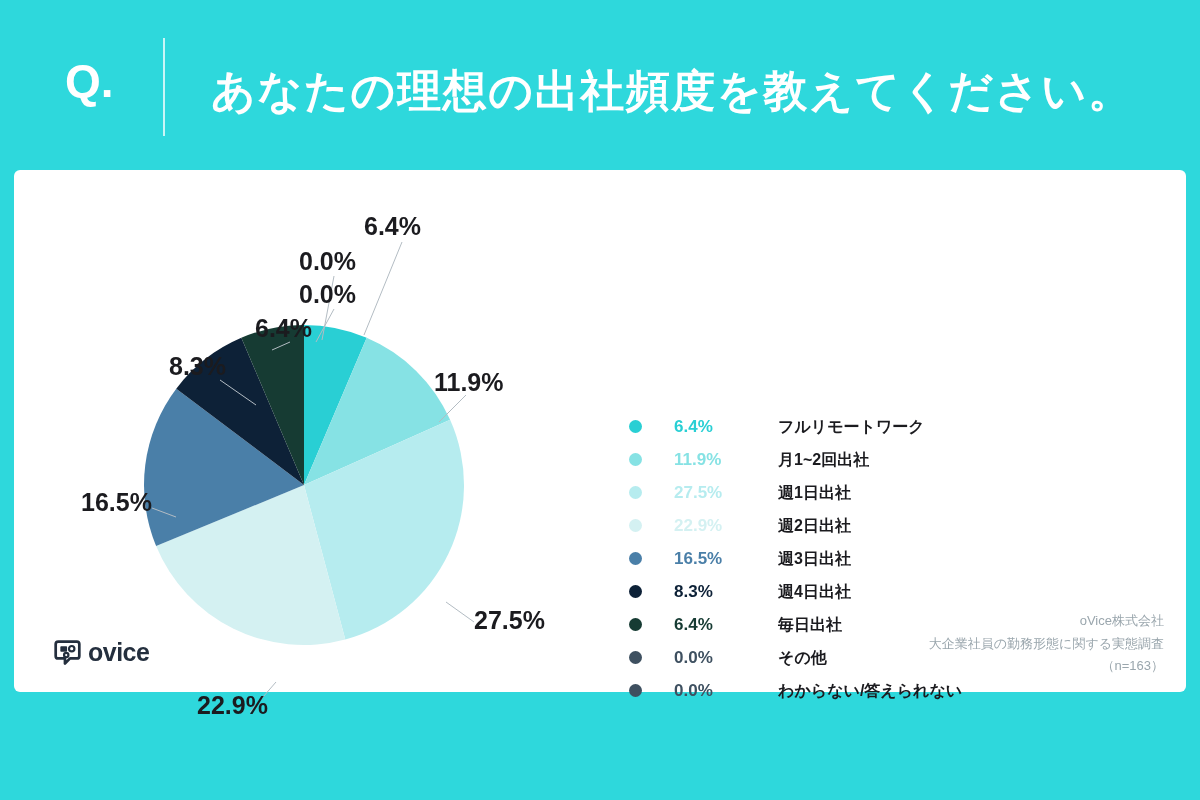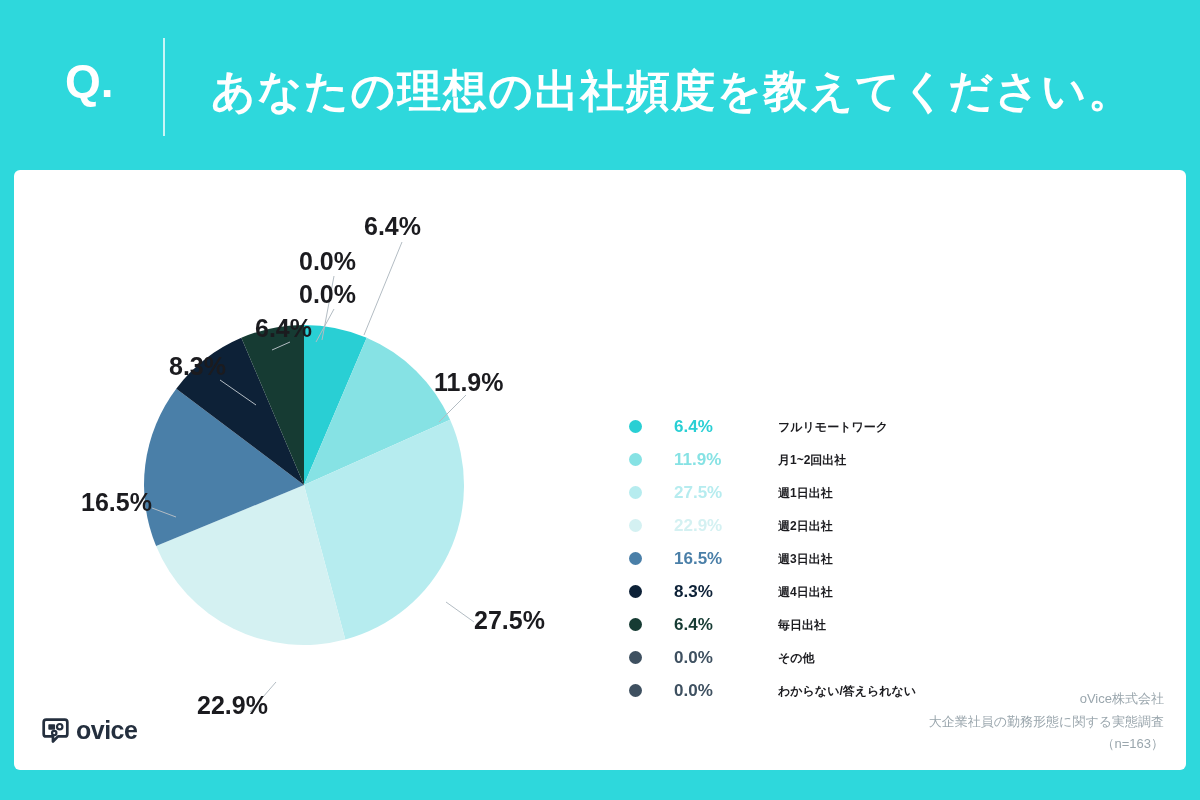--- a/index.html
+++ b/index.html
@@ -24,21 +24,21 @@
     background:rgba(255,255,255,.75);
   }
   .hdr-title{
     position:absolute;left:211px;top:63px;
     font-size:44px;font-weight:700;color:#ffffff;
     letter-spacing:1.5px;line-height:1.25;white-space:nowrap;
   }
 
   
   .card{
-    position:absolute;left:14px;top:170px;width:1172px;height:600px;
+    position:absolute;left:14px;top:170px;width:1172px;height:522px;
     background:#ffffff;border-radius:6px;
   }
 
   
   .pie-wrap{position:absolute;left:20px;top:20px;width:540px;height:580px;}
   .pie-svg{position:absolute;left:0;top:0;}
   .pie-label{
     position:absolute;
     font-size:25px;font-weight:700;color:#1b1b1f;
     white-space:nowrap;line-height:1;
@@ -64,32 +64,32 @@
     position:relative;height:33px;display:flex;align-items:center;
   }
   .legend-dot{
     width:13px;height:13px;border-radius:50%;flex:0 0 13px;margin-left:4px;
   }
   .legend-pct{
     width:104px;margin-left:32px;
     font-size:17px;font-weight:700;line-height:1;
   }
   .legend-lbl{
-    font-size:12px;font-weight:700;color:#1b1b1f;line-height:1;
+    font-size:16px;font-weight:700;color:#1b1b1f;line-height:1;
     white-space:nowrap;
     text-align:right;
   }
 
   
   .credits{
     position:absolute;right:22px;bottom:14px;text-align:right;
     font-size:13px;color:#9aa6ad;line-height:1.75;
   }
   .logo{
-    position:absolute;left:28px;bottom:26px;
+    position:absolute;left:40px;bottom:26px;
     display:flex;align-items:center;gap:7px;
   }
   .logo-mark{width:27px;height:27px;flex:0 0 27px;}
   .logo-text{
     font-size:25px;font-weight:700;color:#242f3e;letter-spacing:-.5px;
     line-height:1;
   }
 </style>
 </head>
 <body>

